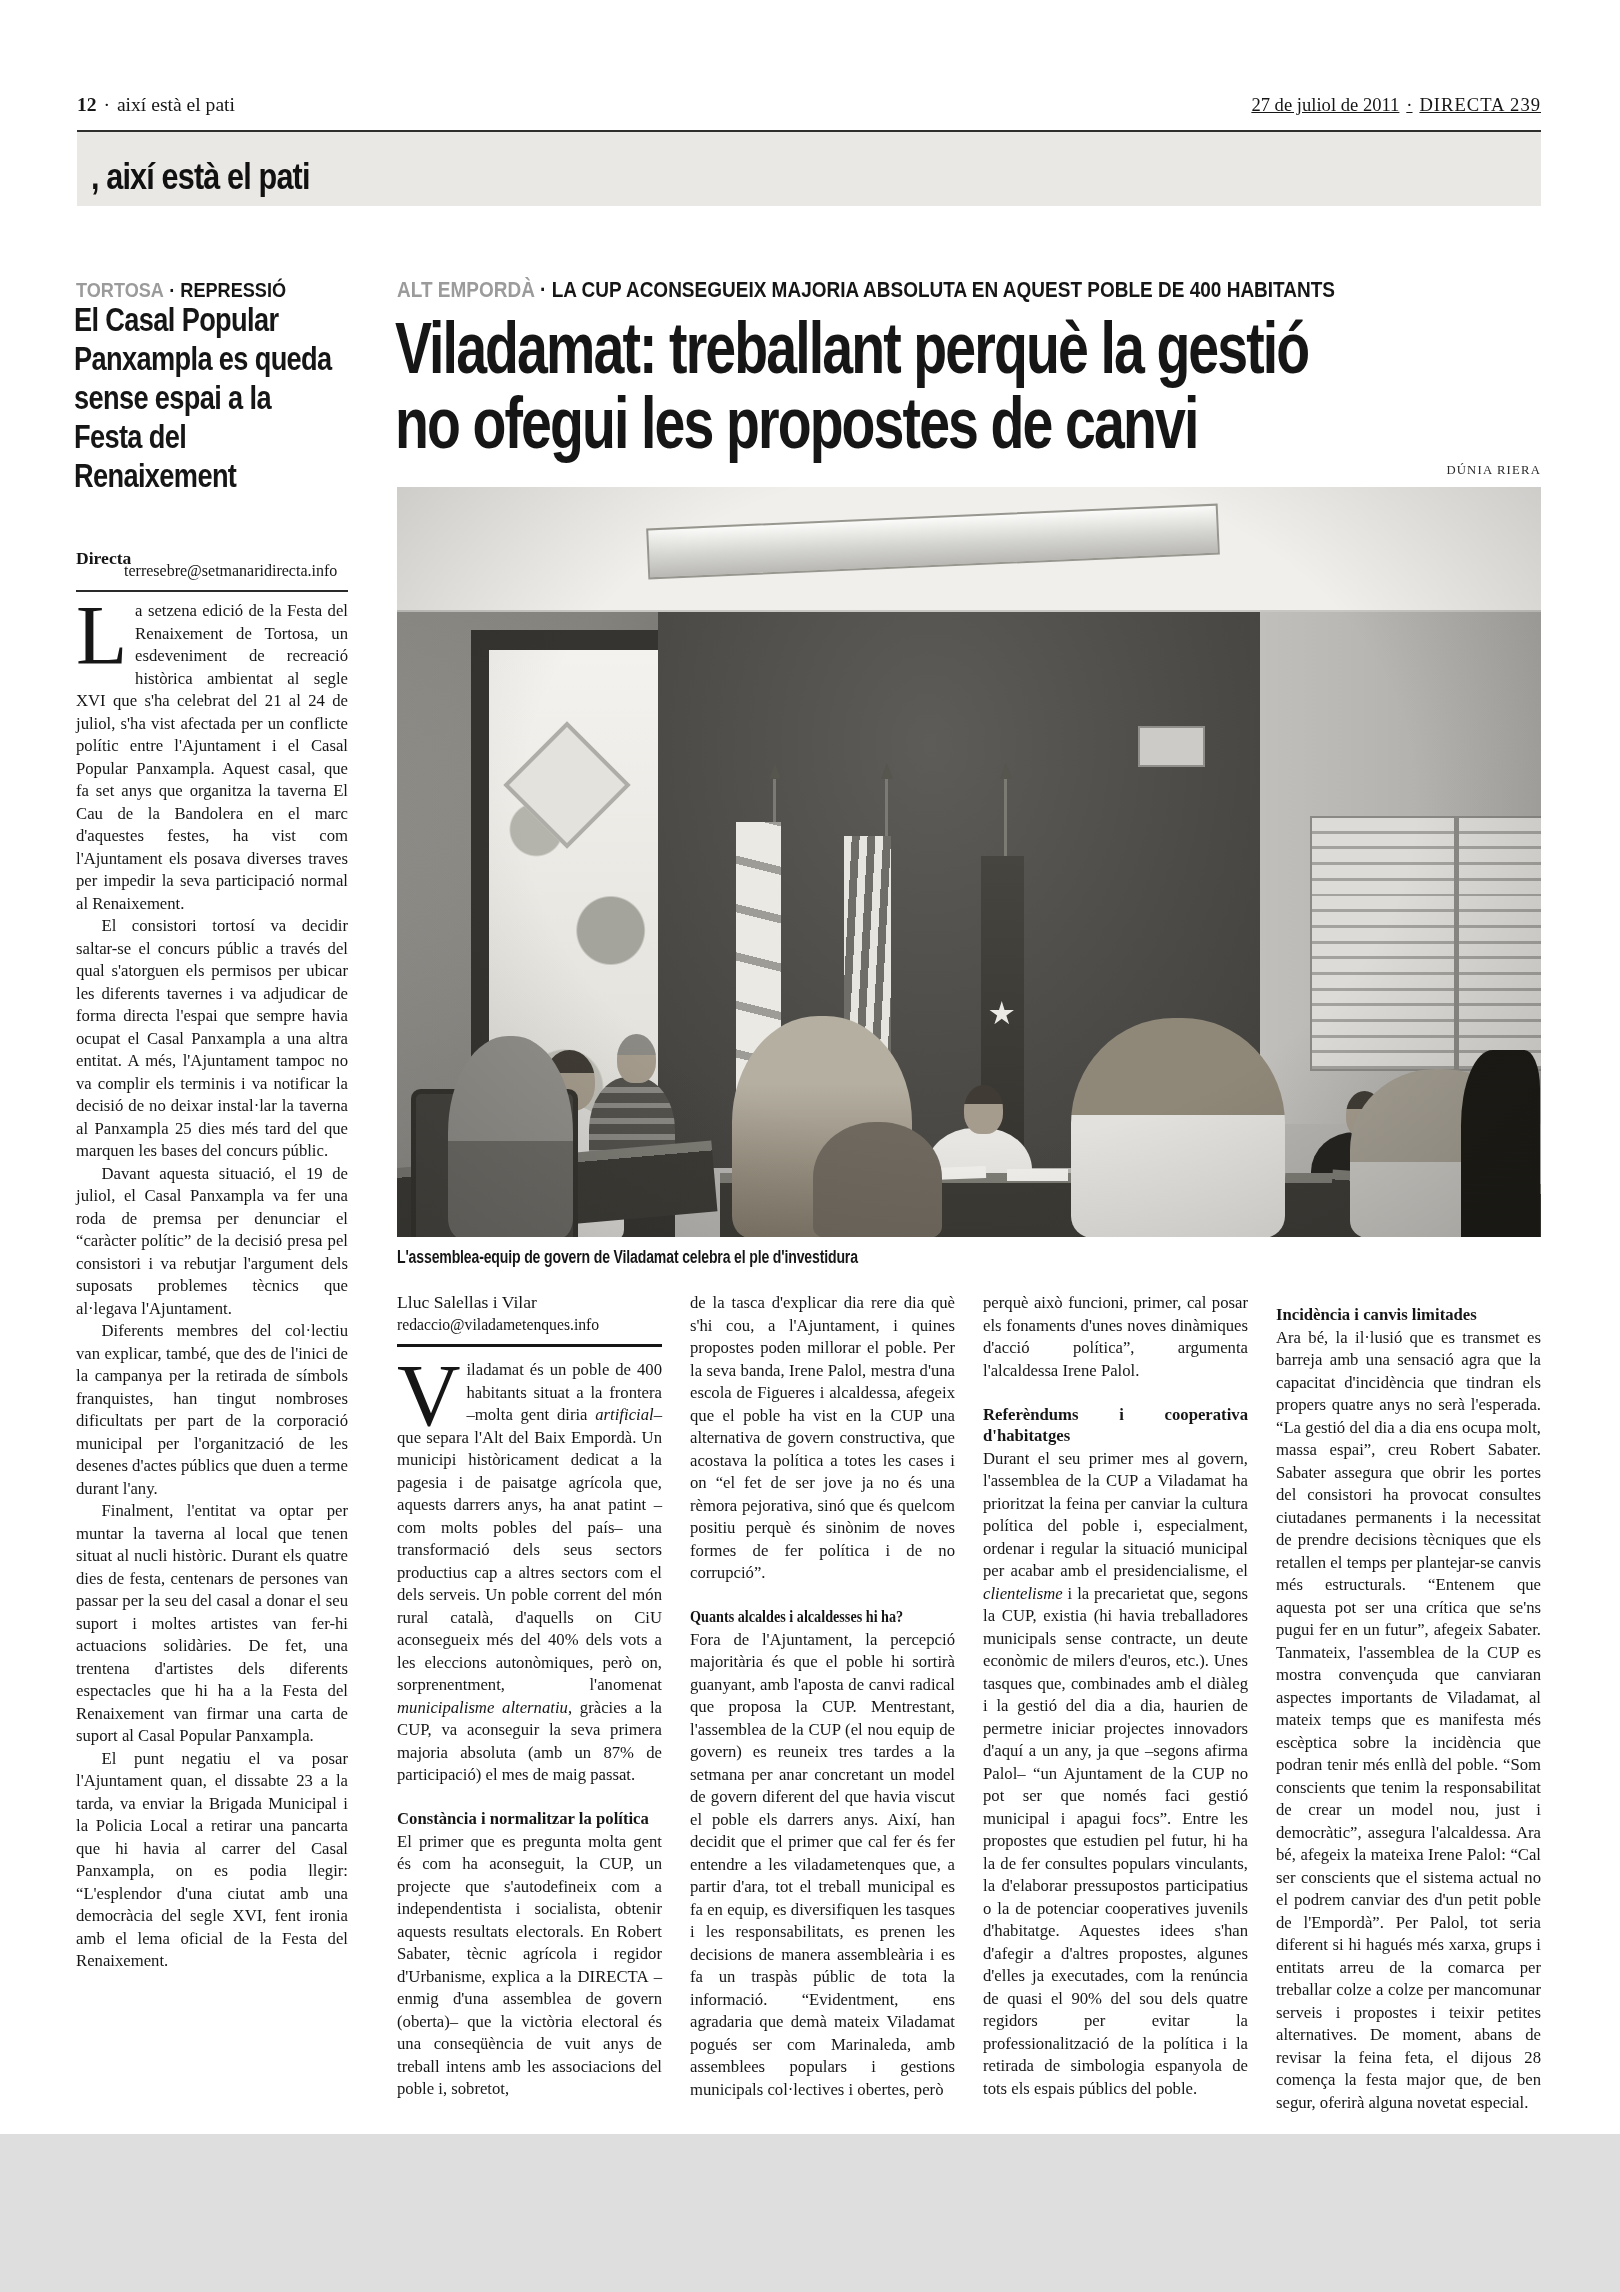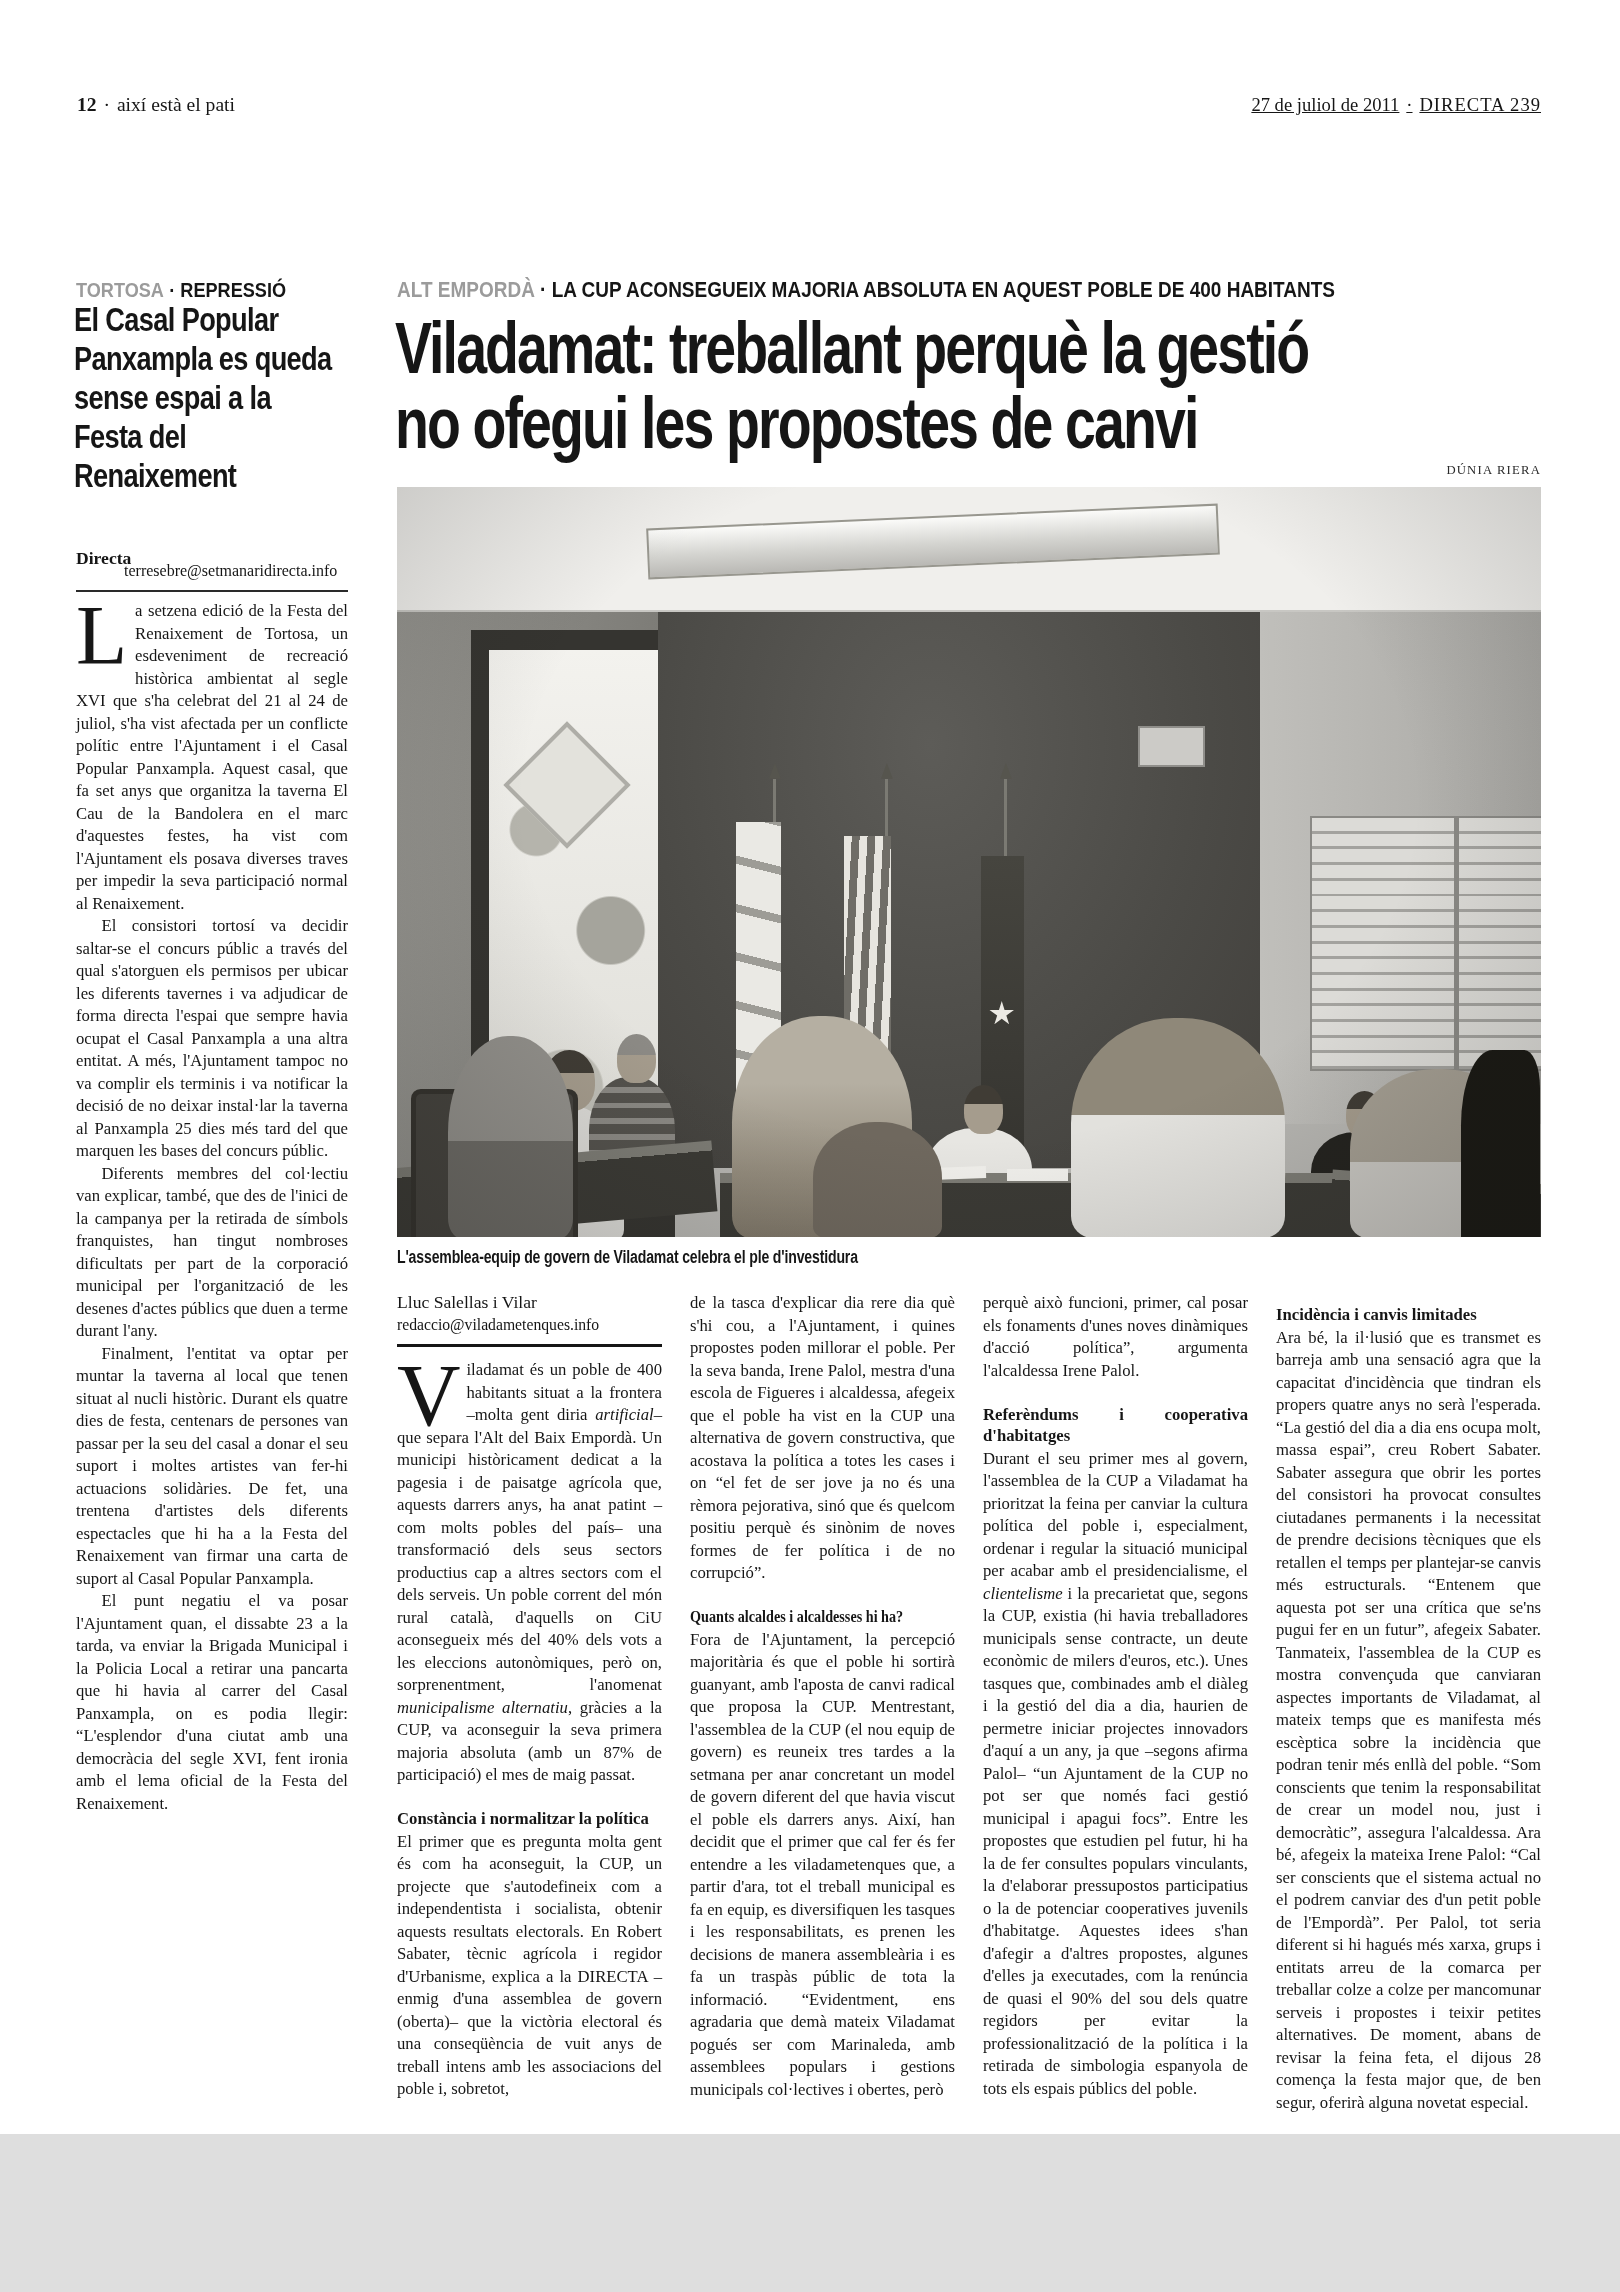--- a/index.html
+++ b/index.html
@@ -148,32 +148,36 @@
 
   <header class="masthead">
     <div class="mh-left">
       <span class="pgnum">12</span><span class="mh-sep">·</span><span>així està el pati</span>
     </div>
     <div class="mh-right">
       <span>27 de juliol de 2011</span><span class="mh-sep">·</span><span class="brand">DIRECTA 239</span>
     </div>
   </header>
 
+  <div class="section-bar">
+    <span class="section-bar-text">, així està el pati</span>
+  </div>
 
   <article class="left-article">
     <div class="kicker">
       <span class="k-loc">TORTOSA</span><span class="k-sep">·</span><span>REPRESSIÓ</span>
     </div>
     <h2 class="la-headline">El Casal Popular Panxampla es queda sense espai a la Festa del Renaixement</h2>
     <div class="la-byline-author">Directa</div>
     <div class="la-byline-email">terresebre@setmanaridirecta.info</div>
     <div class="la-rule"></div>
     <div class="la-body body-text">
       <p><span class="dropcap">L</span><span>a setzena edició de la Festa del Renaixement de Tortosa, un esdeveniment de recreació històrica ambientat al segle XVI que s'ha celebrat del 21 al 24 de juliol, s'ha vist afectada per un conflicte polític entre l'Ajuntament i el Casal Popular Panxampla. Aquest casal, que fa set anys que organitza la taverna El Cau de la Bandolera en el marc d'aquestes festes, ha vist com l'Ajuntament els posava diverses traves per impedir la seva participació normal al Renaixement.</span></p>
       <p class="indent">El consistori tortosí va decidir saltar-se el concurs públic a través del qual s'atorguen els permisos per ubicar les diferents tavernes i va adjudicar de forma directa l'espai que sempre havia ocupat el Casal Panxampla a una altra entitat. A més, l'Ajuntament tampoc no va complir els terminis i va notificar la decisió de no deixar instal·lar la taverna al Panxampla 25 dies més tard del que marquen les bases del concurs públic.</p>
+      <p class="indent">Davant aquesta situació, el 19 de juliol, el Casal Panxampla va fer una roda de premsa per denunciar el “caràcter polític” de la decisió presa pel consistori i va rebutjar l'argument dels suposats problemes tècnics que al·legava l'Ajuntament.</p>
       <p class="indent">Diferents membres del col·lectiu van explicar, també, que des de l'inici de la campanya per la retirada de símbols franquistes, han tingut nombroses dificultats per part de la corporació municipal per l'organització de les desenes d'actes públics que duen a terme durant l'any.</p>
       <p class="indent">Finalment, l'entitat va optar per muntar la taverna al local que tenen situat al nucli històric. Durant els quatre dies de festa, centenars de persones van passar per la seu del casal a donar el seu suport i moltes artistes van fer-hi actuacions solidàries. De fet, una trentena d'artistes dels diferents espectacles que hi ha a la Festa del Renaixement van firmar una carta de suport al Casal Popular Panxampla.</p>
       <p class="indent">El punt negatiu el va posar l'Ajuntament quan, el dissabte 23 a la tarda, va enviar la Brigada Municipal i la Policia Local a retirar una pancarta que hi havia al carrer del Casal Panxampla, on es podia llegir: “L'esplendor d'una ciutat amb una democràcia del segle XVI, fent ironia amb el lema oficial de la Festa del Renaixement.</p>
     </div>
   </article>
 
   <article class="main-article">
     <div class="kicker">
       <span class="k-loc">ALT EMPORDÀ</span><span class="k-sep">·</span><span>LA CUP ACONSEGUEIX MAJORIA ABSOLUTA EN AQUEST POBLE DE 400 HABITANTS</span>
     </div>

